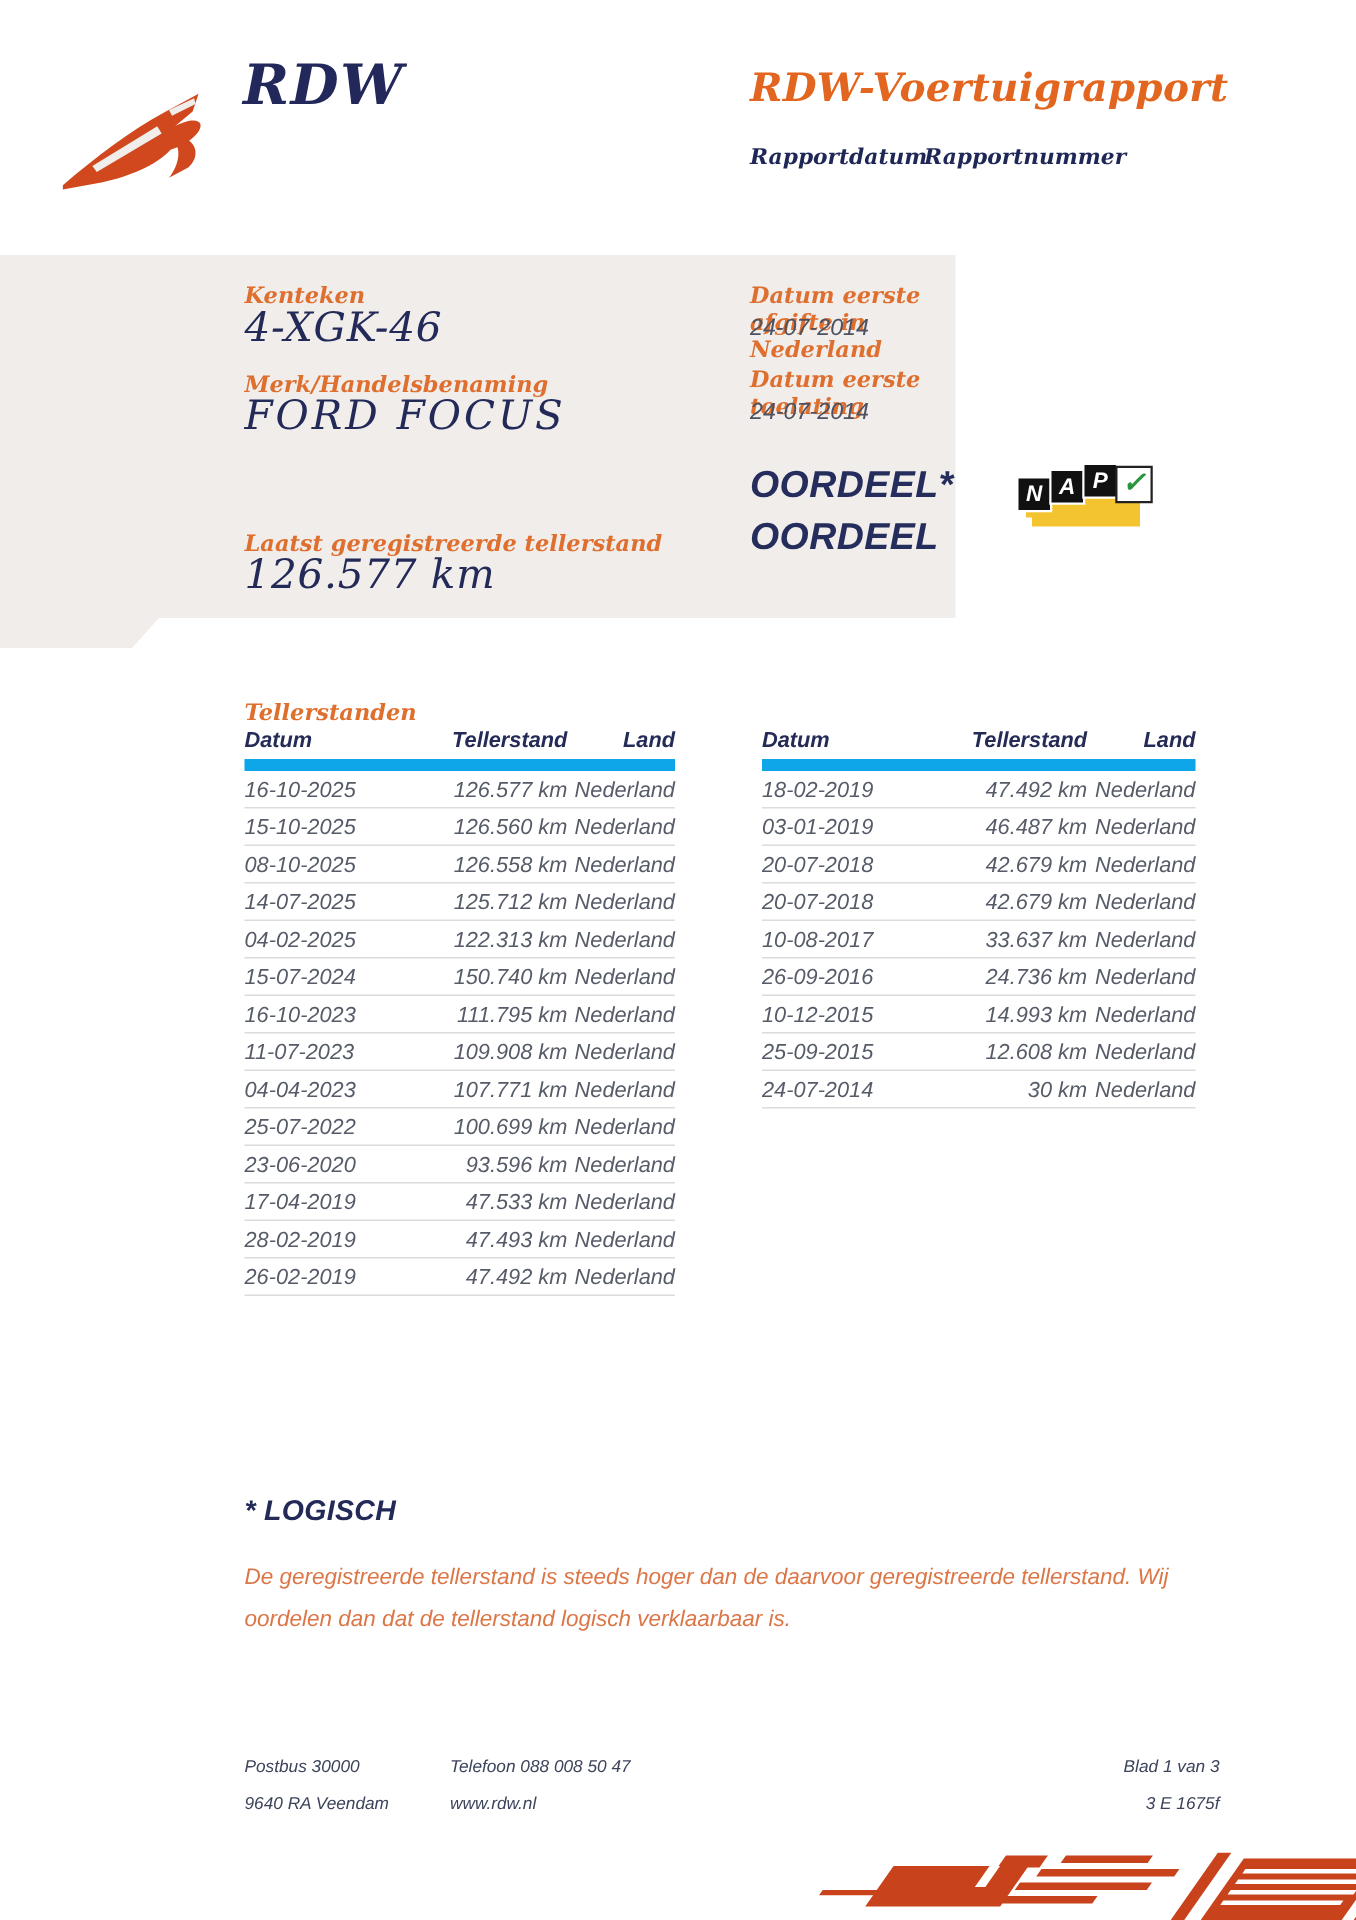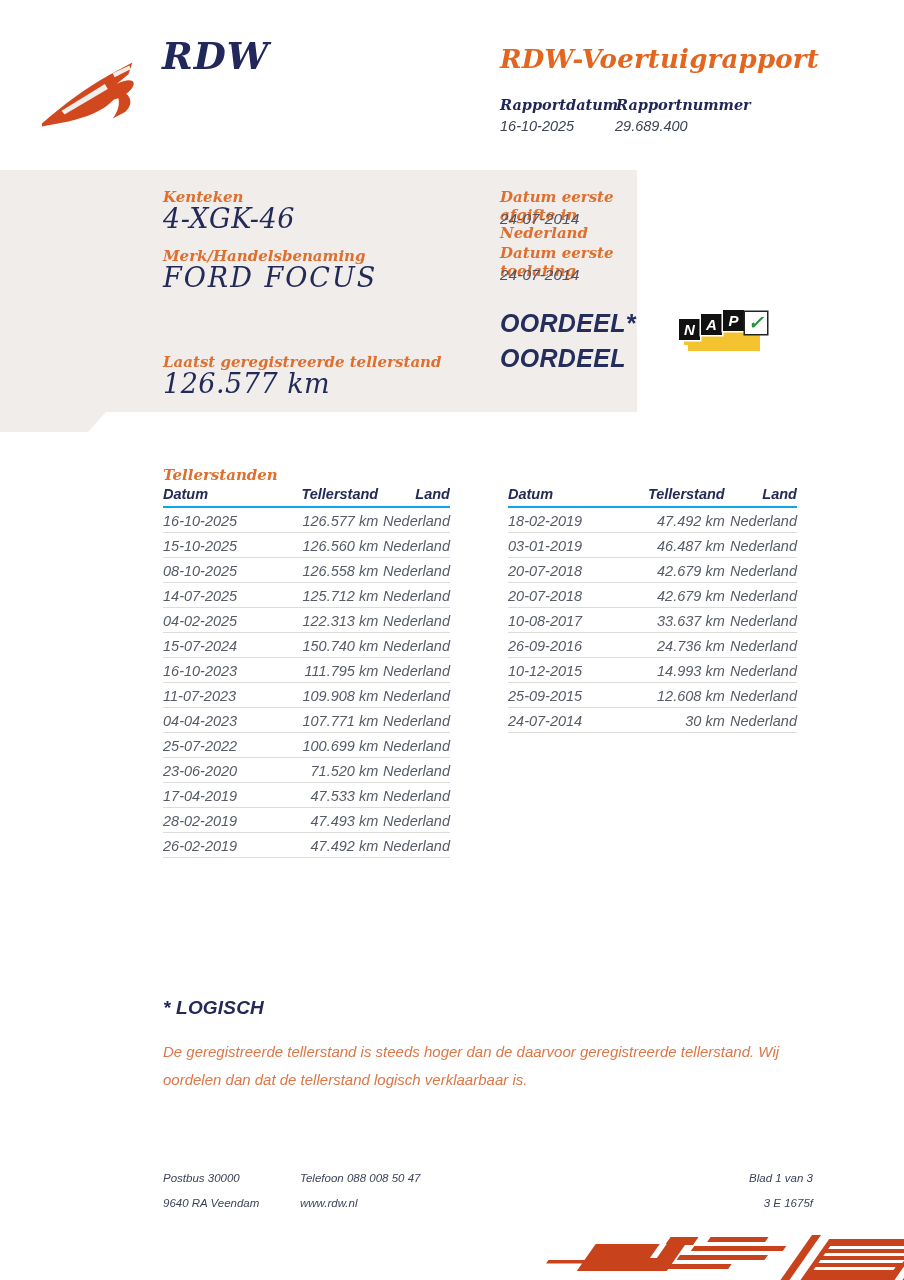--- a/index.html
+++ b/index.html
@@ -49,21 +49,21 @@
   .nap .t-p{left:45px;top:2px;}
   .nap .t-c{left:67px;top:4px;width:22px;height:22px;background:#fff;color:#27963c;
             font-size:19px;line-height:22px;box-shadow:0 0 0 1.5px #222;}
 
   
   .section-title{position:absolute;left:163px;top:466px;}
   .mtable{position:absolute;top:486px;}
   .mtable.left{left:163px;width:287px;}
   .mtable.right{left:508px;width:289px;}
   .thead{display:flex;font-weight:bold;font-size:14.5px;color:#242b57;
-         padding-bottom:4px;border-bottom:2px solid #0ea5e9;}
+         padding-bottom:4px;border-bottom:8px solid #0ea5e9;}
   .trow{display:flex;font-size:14.5px;color:#565b68;
         padding-top:5px;padding-bottom:2px;border-bottom:1px solid #dddcda;height:17px;}
   .c1{width:40%;text-align:left;}
   .c2{width:35%;text-align:right;}
   .c3{width:25%;text-align:right;}
 
   
   .footnote-title{position:absolute;left:163px;top:997px;font-weight:bold;font-size:19px;
                   color:#232a58;letter-spacing:.2px;}
   .footnote-text{position:absolute;left:163px;top:1038px;width:655px;font-size:15px;
@@ -92,24 +92,20 @@
     <path fill="#f0edeb" d="M78 23 L95 15 L96 19 L80 27 Z"></path>
     <path fill="#d1481e" d="M88 42 C97 45 99 55 91 62 L78 69 C85 60 86 50 82 45 Z"></path>
   </svg>
   <div class="logo-text">RDW</div>
 
   <div class="report-title">RDW-Voertuigrapport</div>
   <div class="report-meta-labels">
     <span class="lbl1">Rapportdatum</span>
     <span>Rapportnummer</span>
   </div>
-  <div class="report-meta-values">
-    <span class="val1">16-10-2025</span>
-    <span>29.689.400</span>
-  </div>
 
   <div class="panel">
     <div class="label p-kenteken-l">Kenteken</div>
     <div class="bigval p-kenteken-v">4-XGK-46</div>
 
     <div class="label p-merk-l">Merk/Handelsbenaming</div>
     <div class="bigval p-merk-v">FORD FOCUS</div>
 
     <div class="label p-teller-l">Laatst geregistreerde tellerstand</div>
     <div class="bigval p-teller-v">126.577 km</div>
@@ -189,21 +185,21 @@
           <span class="c2">107.771 km</span>
           <span class="c3">Nederland</span>
         </div>
         <div class="trow">
           <span class="c1">25-07-2022</span>
           <span class="c2">100.699 km</span>
           <span class="c3">Nederland</span>
         </div>
         <div class="trow">
           <span class="c1">23-06-2020</span>
-          <span class="c2">71.520 km</span>
+          <span class="c2">93.596 km</span>
           <span class="c3">Nederland</span>
         </div>
         <div class="trow">
           <span class="c1">17-04-2019</span>
           <span class="c2">47.533 km</span>
           <span class="c3">Nederland</span>
         </div>
         <div class="trow">
           <span class="c1">28-02-2019</span>
           <span class="c2">47.493 km</span>

